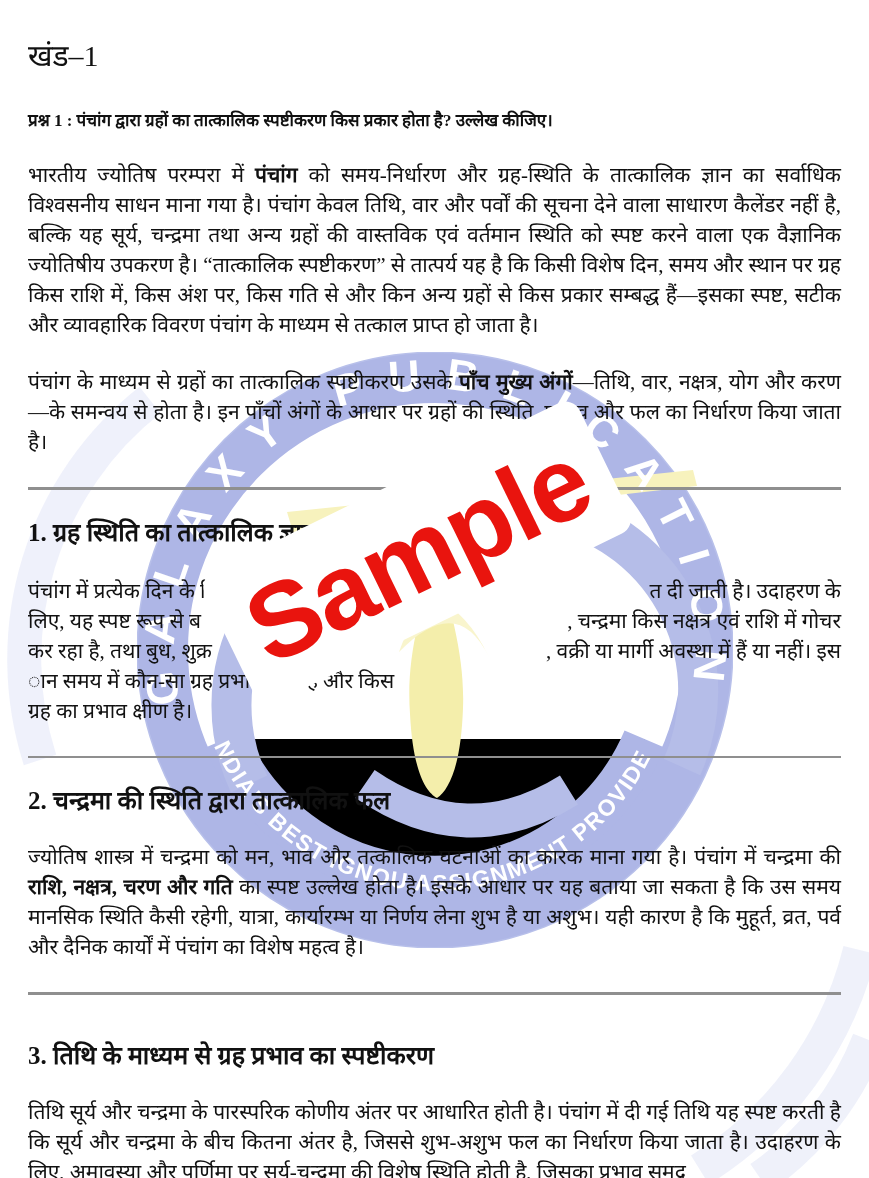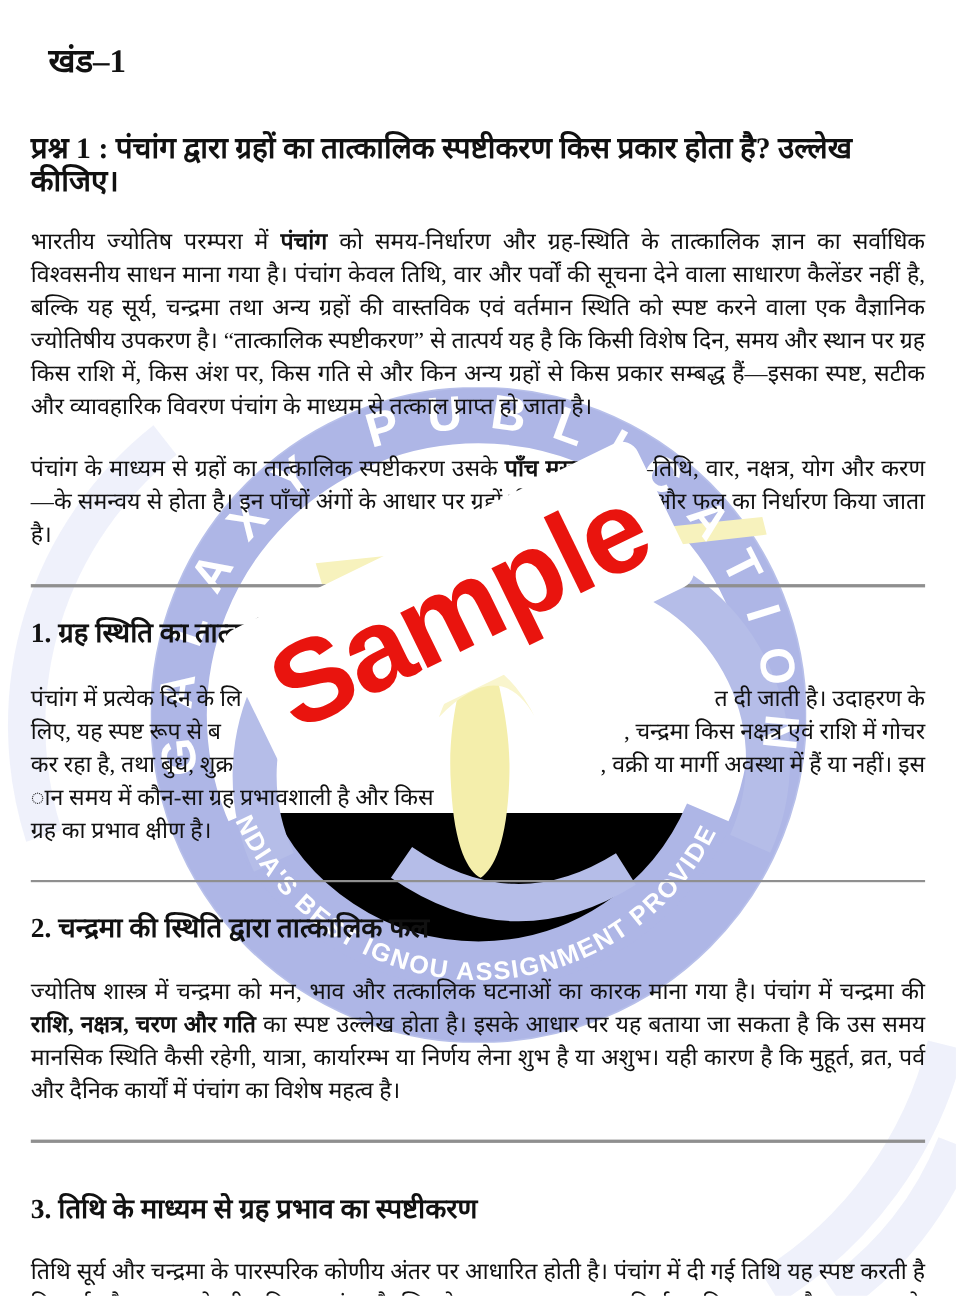--- a/index.html
+++ b/index.html
@@ -8,22 +8,22 @@
     background:#ffffff;
     font-family:"Liberation Serif", serif;
     color:#111;
   }
   
   .wm-faint, .wm-logo{position:absolute;z-index:0;pointer-events:none;}
   .wm-faint{left:0;top:0;}
   .wm-logo{left:137px;top:352px;}
   
   .content{position:relative;z-index:1;padding:0 28px;}
-  .doc-title{font-size:30px;font-weight:bold;margin:36px 0 0 16px;line-height:40px;}
-  .question{font-size:27px;font-weight:bold;margin:44px 0 0 0;line-height:30px;}
+  .doc-title{font-size:30px;font-weight:normal;margin:36px 0 0 0;line-height:40px;}
+  .question{font-size:17px;font-weight:bold;margin:30px 0 0 0;line-height:30px;}
   p.body{font-size:21px;line-height:30px;text-align:justify;margin:24px 0 0 0;}
   p.body.p2{margin-top:27px;}
   .divider{height:2.5px;background:#8f8f8f;margin:30px 0 0 0;}
   .divider.d2{margin-top:30px;}
   h2.sec{font-size:25px;font-weight:bold;margin:26px 0 0 0;line-height:34px;}
   h2.sec.s2{}
   h2.sec.s3{margin-top:44px;}
   .gap-para{margin-top:26px;font-size:21px;line-height:30px;}
   .gap-line{display:flex;justify-content:space-between;white-space:nowrap;}
   .gap-line .lfrag{text-align:left;}

